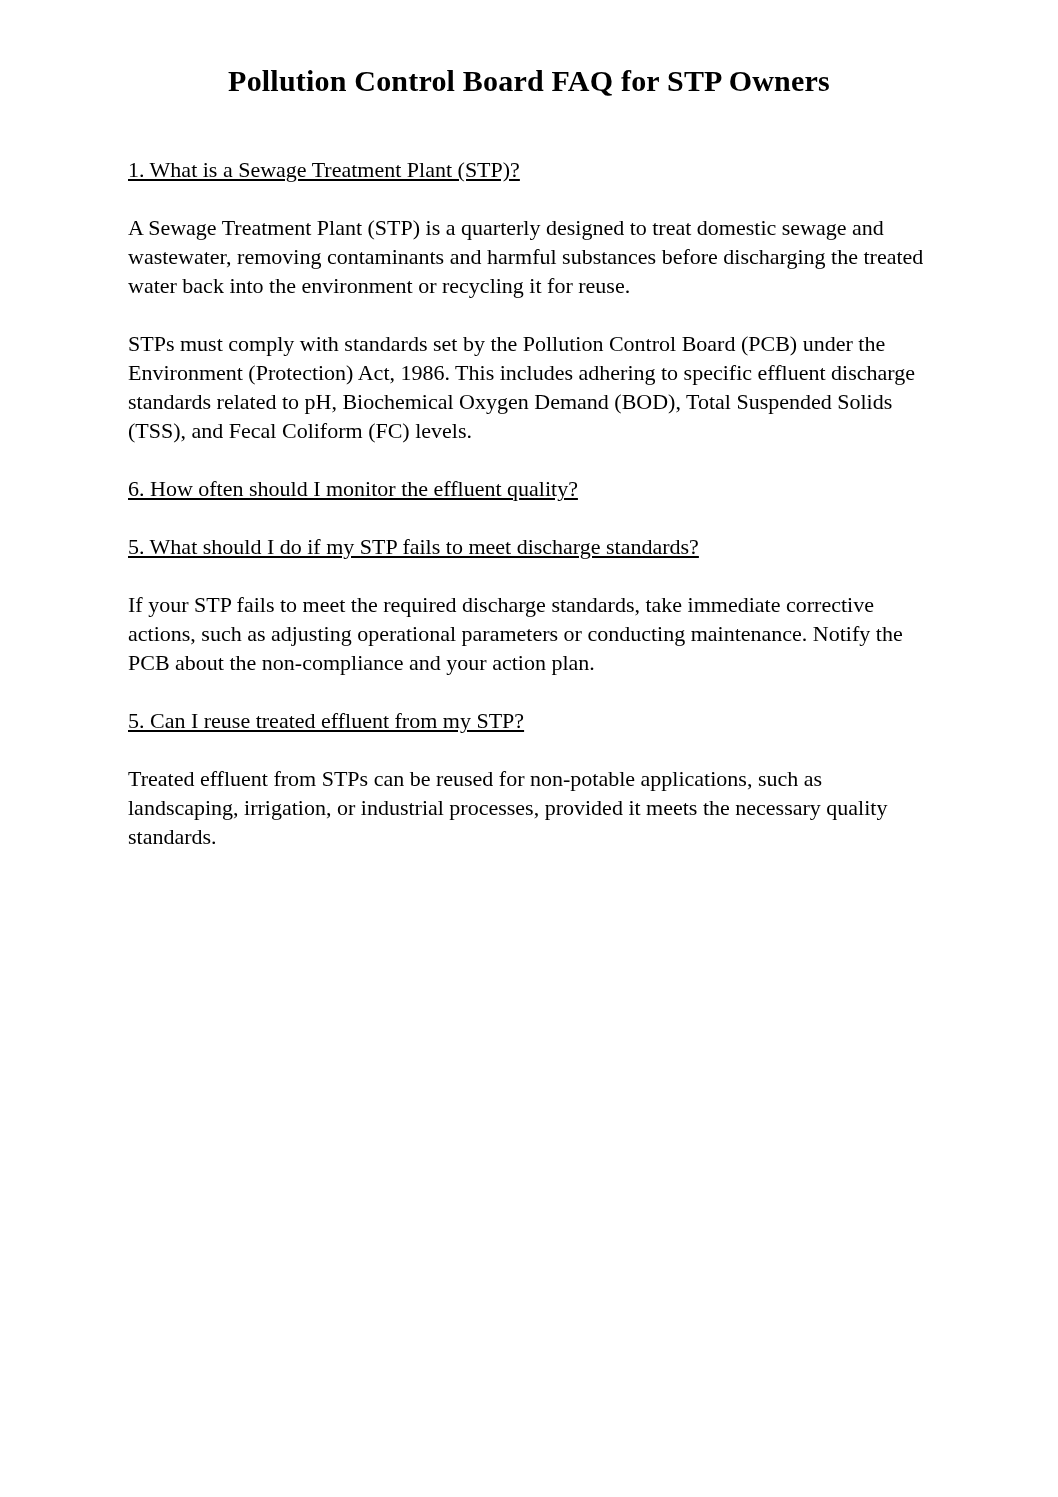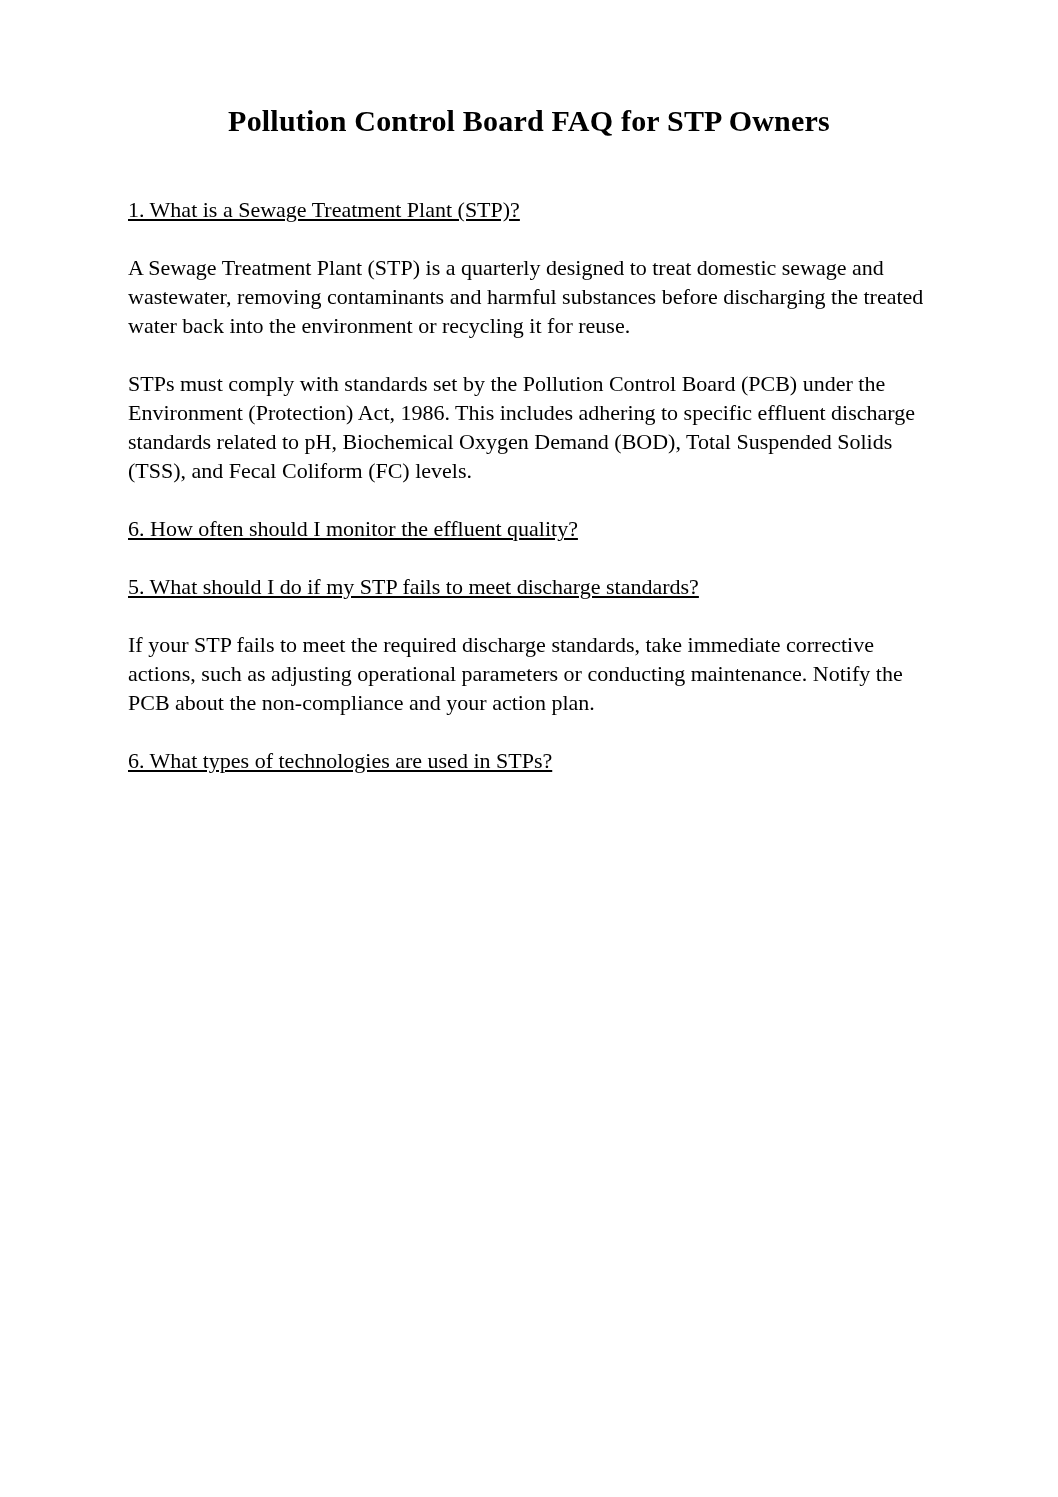--- a/index.html
+++ b/index.html
@@ -8,21 +8,21 @@
     background: #ffffff;
   }
   .page {
     position: relative;
     width: 1058px;
     height: 1497px;
     background: #ffffff;
     color: #000000;
     font-family: "Liberation Serif", "DejaVu Serif", serif;
     box-sizing: border-box;
-    padding: 104px 128px 0 128px;
+    padding: 64px 128px 0 128px;
     overflow: hidden;
   }
   h1.doc-title {
     margin: 0 0 57px 0;
     font-size: 30px;
     line-height: 34px;
     font-weight: bold;
     text-align: center;
     letter-spacing: 0.2px;
   }
@@ -54,18 +54,21 @@
 
   <section class="faq">
     <p class="question">6. How often should I monitor the effluent quality?</p>
   </section>
 
   <section class="faq">
     <p class="question">5. What should I do if my STP fails to meet discharge standards?</p>
     <p class="answer">If your STP fails to meet the required discharge standards, take immediate corrective actions, such as adjusting operational parameters or conducting maintenance. Notify the PCB about the non-compliance and your action plan.</p>
   </section>
 
+  <section class="faq">
+    <p class="question">5. Can I reuse treated effluent from my STP?</p>
+    <p class="answer">Treated effluent from STPs can be reused for non-potable applications, such as landscaping, irrigation, or industrial processes, provided it meets the necessary quality standards.</p>
+  </section>
 
   <section class="faq">
-    <p class="question">6. What types of technologies are used in STPs?</p>
   </section>
 
 </div>
 
 </body></html>

